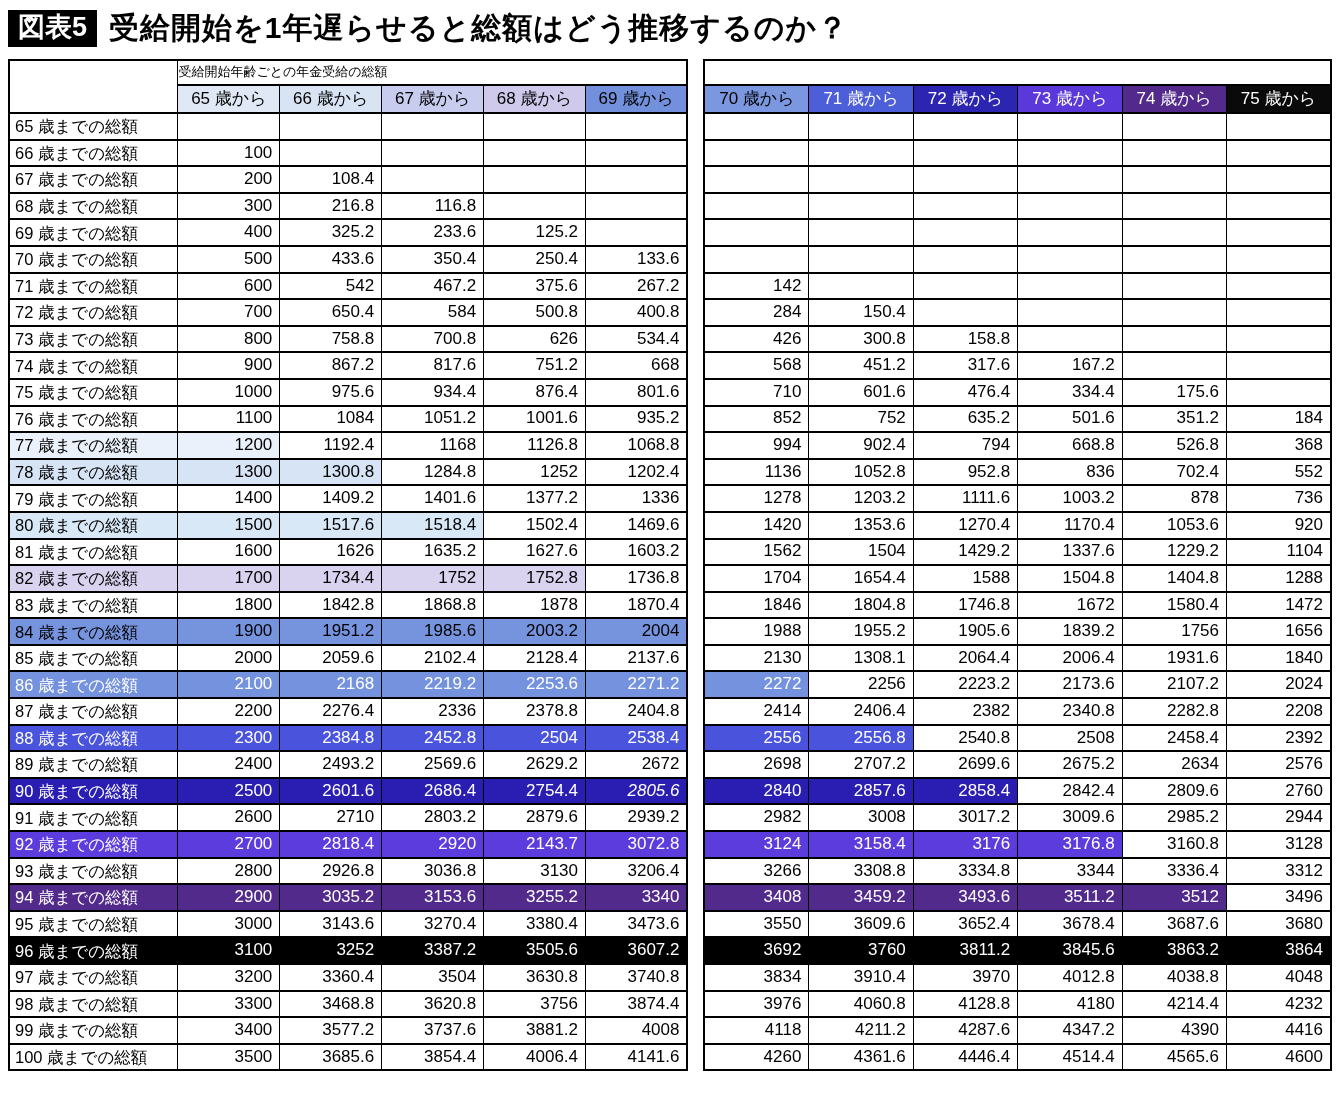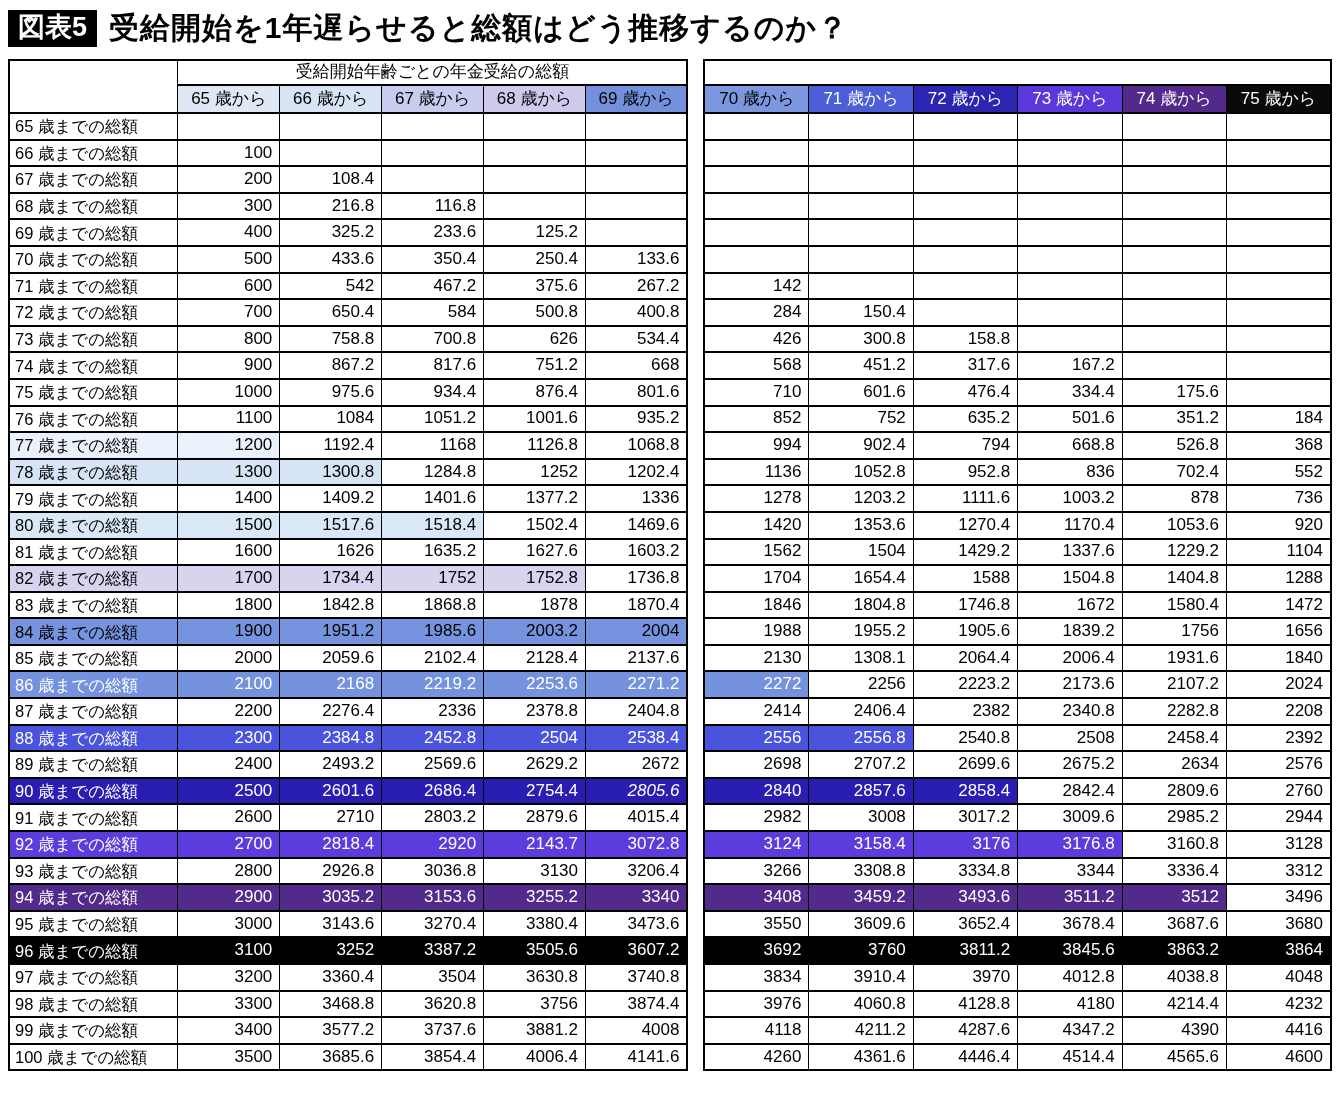--- a/index.html
+++ b/index.html
@@ -8,21 +8,21 @@
   .badge{background:#000;color:#fff;font-size:27px;font-weight:700;padding:4px 10px 6px;line-height:1;}
   .ttl{font-size:30px;font-weight:800;margin:0;letter-spacing:1px;}
   .wrap{display:flex;gap:15px;padding:0 8px;align-items:flex-start;}
   table.tbl{border-collapse:collapse;table-layout:fixed;border:2.5px solid #000;}
   .tbl th,.tbl td{border:solid #000;border-width:2px 1px;font-size:17px;font-weight:400;
     height:24.6px;padding:0;overflow:hidden;white-space:nowrap;line-height:1.1;}
   .tbl thead tr.r1 th{height:23px;}
   .tbl thead tr.r2 th{height:26px;text-align:center;}
   .tbl td.num{text-align:right;padding-right:7px;}
   .tbl th.rowlabel{text-align:left;padding-left:5px;font-size:16.5px;}
-  .tbl th.group{text-align:center;font-size:17px;}
+  .tbl th.group{text-align:left;font-size:13px;}
   .tbl th.corner{background:#fff;}
 </style>
 </head>
 <body>
 
 <div class="hd">
   <span class="badge">図表5</span>
   <h1 class="ttl">受給開始を1年遅らせると総額はどう推移するのか？</h1>
 </div>
 
@@ -257,21 +257,21 @@
           <td class="num" style="background: rgb(42, 29, 178); color: rgb(255, 255, 255);">2686.4</td>
           <td class="num" style="background: rgb(42, 29, 178); color: rgb(255, 255, 255);">2754.4</td>
           <td class="num" style="background: rgb(42, 29, 178); color: rgb(255, 255, 255); font-style: italic;">2805.6</td>
         </tr>
         <tr>
           <th class="rowlabel">91 歳までの総額</th>
           <td class="num">2600</td>
           <td class="num">2710</td>
           <td class="num">2803.2</td>
           <td class="num">2879.6</td>
-          <td class="num">4015.4</td>
+          <td class="num">2939.2</td>
         </tr>
         <tr>
           <th class="rowlabel" style="background: rgb(92, 60, 220); color: rgb(255, 255, 255);">92 歳までの総額</th>
           <td class="num" style="background: rgb(92, 60, 220); color: rgb(255, 255, 255);">2700</td>
           <td class="num" style="background: rgb(92, 60, 220); color: rgb(255, 255, 255);">2818.4</td>
           <td class="num" style="background: rgb(92, 60, 220); color: rgb(255, 255, 255);">2920</td>
           <td class="num" style="background: rgb(92, 60, 220); color: rgb(255, 255, 255);">2143.7</td>
           <td class="num" style="background: rgb(92, 60, 220); color: rgb(255, 255, 255);">3072.8</td>
         </tr>
         <tr>

